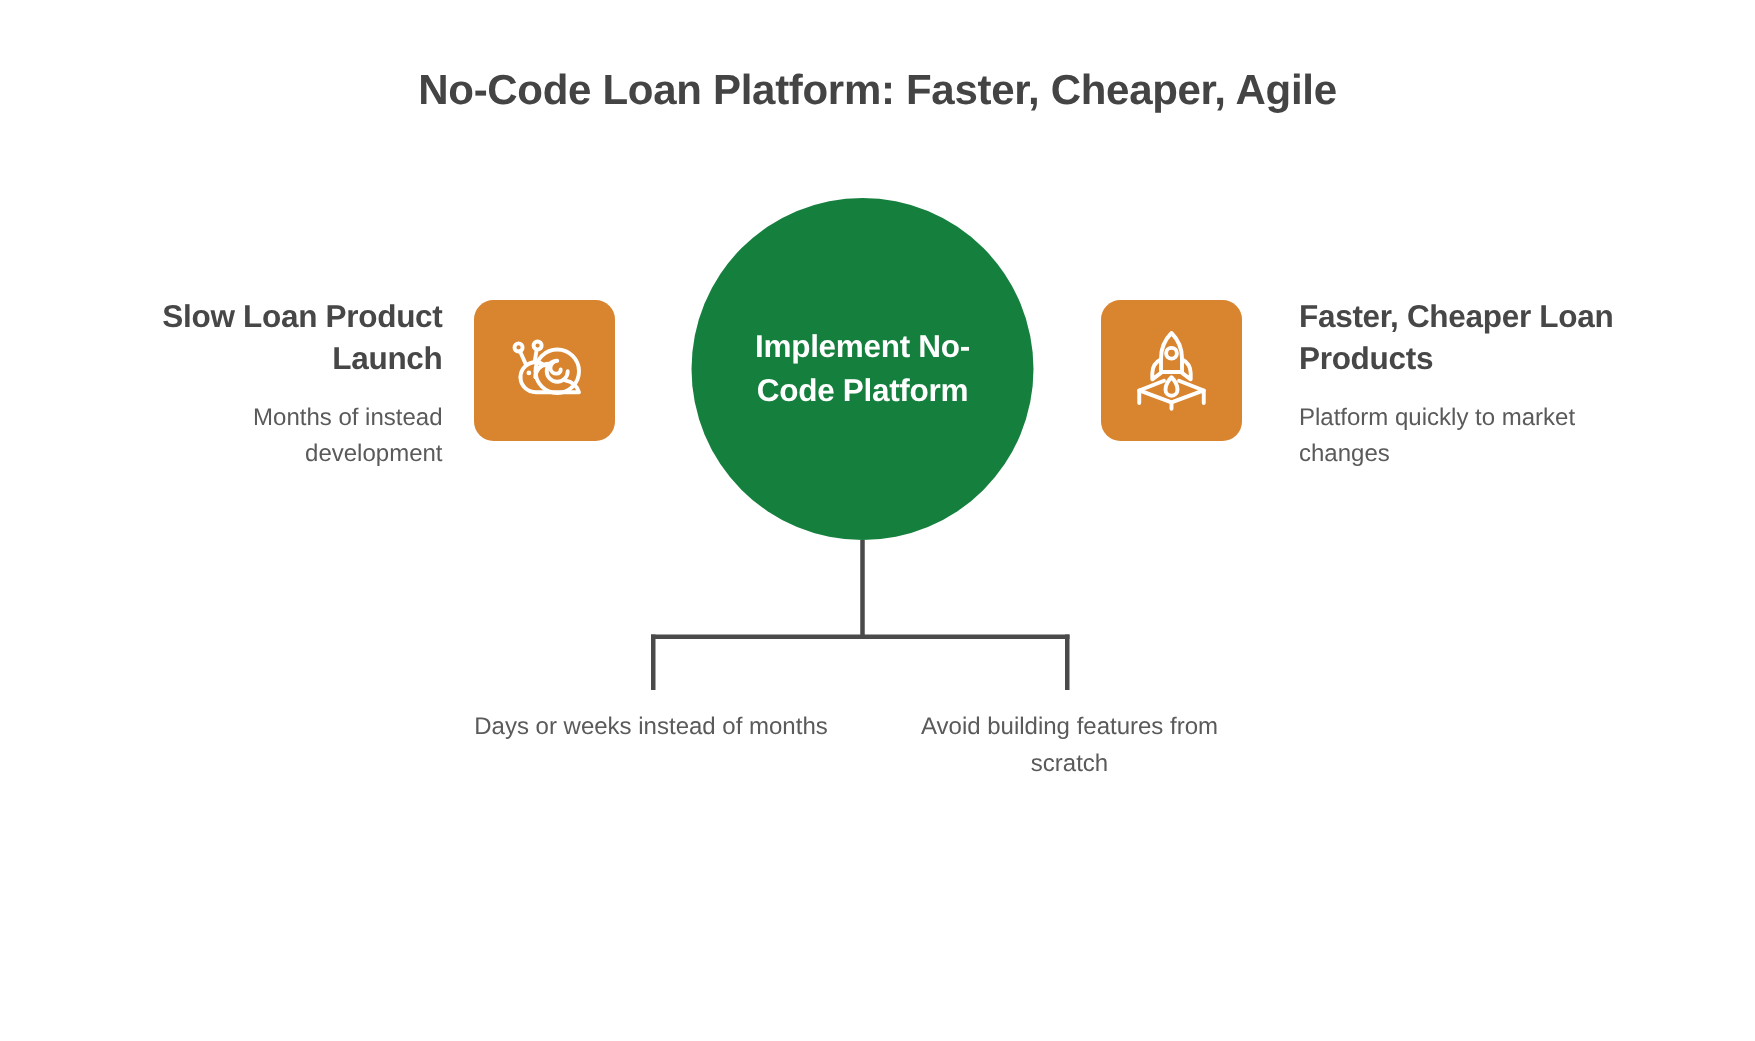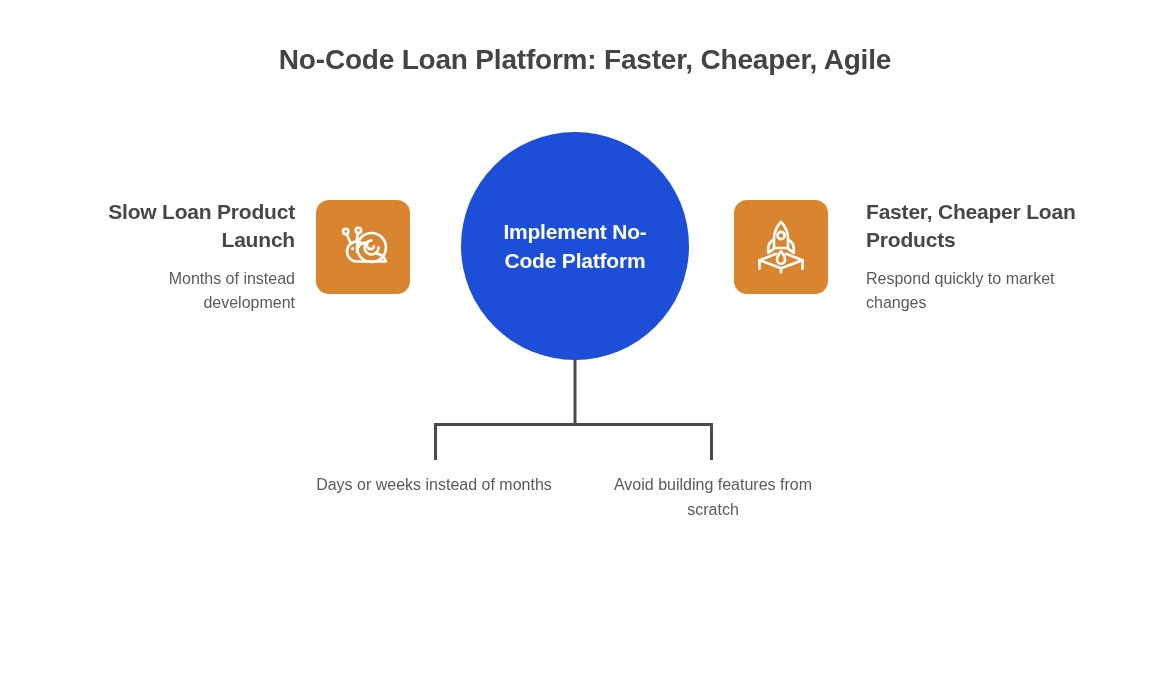--- a/index.html
+++ b/index.html
@@ -35,21 +35,21 @@
   }
 
   
   .center-node {
     position: absolute;
     left: 461px;
     top: 132px;
     width: 228px;
     height: 228px;
     border-radius: 50%;
-    background: #1d4ed8;
+    background: #15803d;
     display: flex;
     align-items: center;
     justify-content: center;
   }
   .center-node-label {
     width: 190px;
     text-align: center;
     color: #ffffff;
     font-size: 21px;
     font-weight: bold;
@@ -189,19 +189,19 @@
 
         <path d="M7.5 42.3v8.4"></path>
         <path d="M50.5 42.3v8.4"></path>
         <path d="M29 50.3v4.2"></path>
       </svg>
     </span>
   </div>
 
   <div class="side-block right">
     <div class="side-heading">Faster, Cheaper Loan Products</div>
-    <div class="side-body">Respond quickly to market changes</div>
+    <div class="side-body">Platform quickly to market changes</div>
   </div>
 
   <div class="leaf-label two">Avoid building features from scratch</div>
   <div class="leaf-label one">Days or weeks instead of months</div>
 
 </div>
 
 </body></html>

